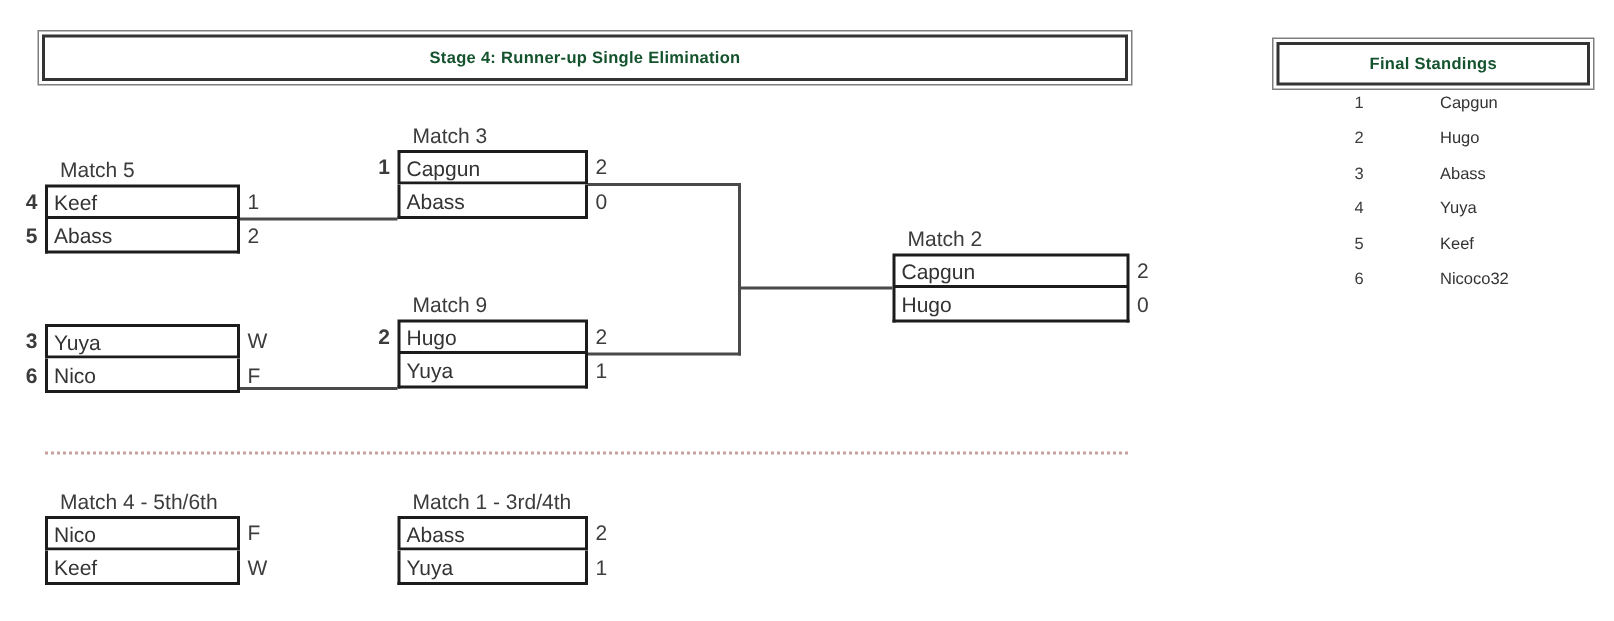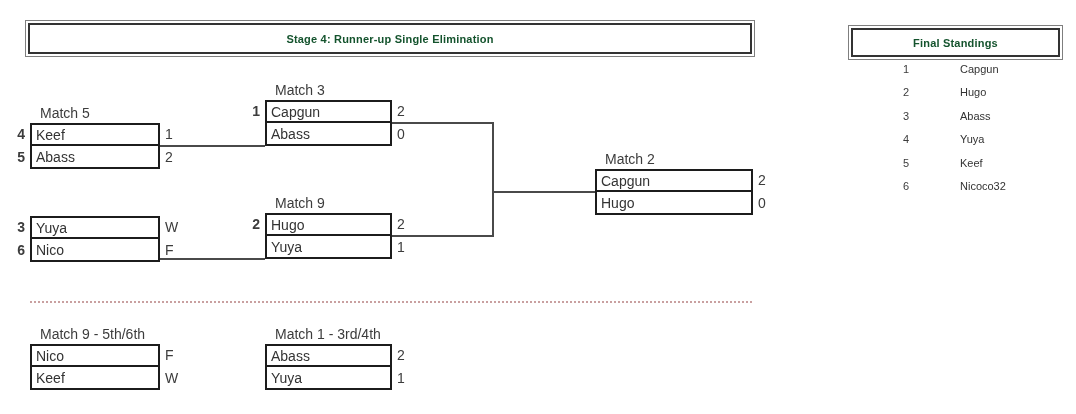--- a/index.html
+++ b/index.html
@@ -156,21 +156,21 @@
       <span class="score">2</span>
     </div>
     <div class="mrow r2">
       <span class="seed"></span>
       <div class="cell">Hugo</div>
       <span class="score">0</span>
     </div>
   </div>
 
   <div class="match m-left" id="match-6">
-    <div class="match-label">Match 9 - 5th/6th</div>
+    <div class="match-label">Match 4 - 5th/6th</div>
     <div class="mrow r1">
       <span class="seed"></span>
       <div class="cell">Nico</div>
       <span class="score">F</span>
     </div>
     <div class="mrow r2">
       <span class="seed"></span>
       <div class="cell">Keef</div>
       <span class="score">W</span>
     </div>

